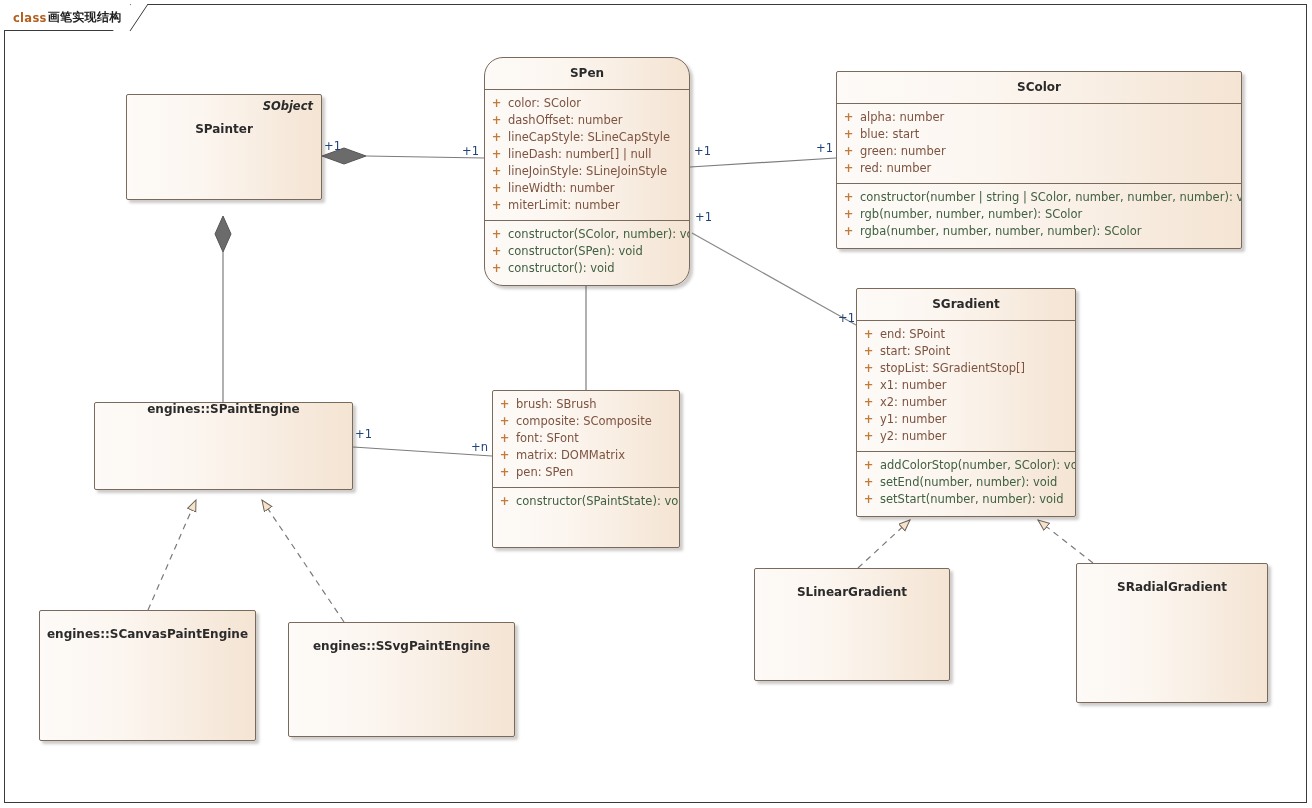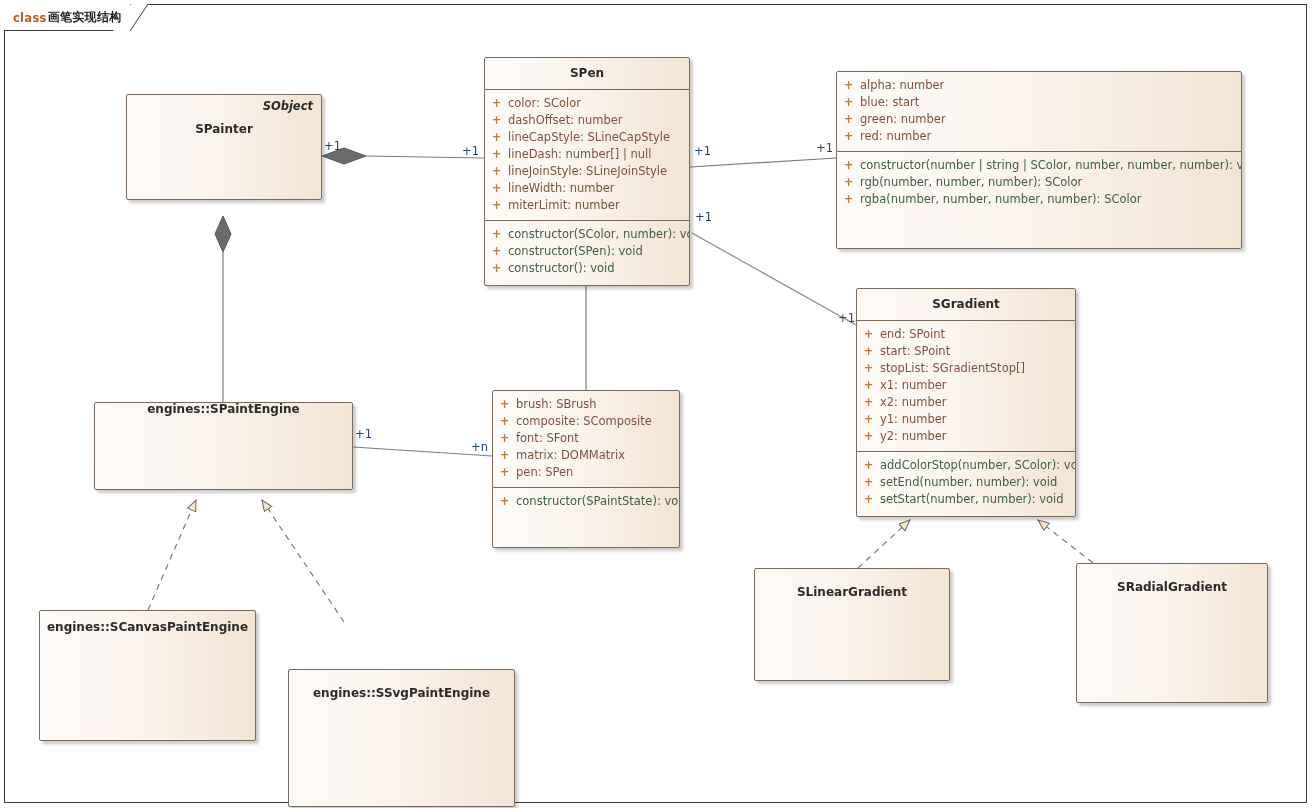--- a/index.html
+++ b/index.html
@@ -221,21 +221,21 @@
   <div class="mult" style="left:355px; top:427px;">+1</div>
   <div class="mult" style="left:471px; top:440px;">+n</div>
 
   <div class="uml" style="left:126px; top:94px; width:196px; height:106px;">
     <div class="hdr" style="padding-top:28px;">
       <span class="stereo">SObject</span>
       <span>SPainter</span>
     </div>
   </div>
 
-  <div class="uml compart" style="left:484px; top:57px; width:206px; height:229px;">
+  <div class="uml compart" style="left:484px; top:57px; width:206px; height:229px;border-radius:19px;">
     <div class="hdr">SPen</div>
     <div class="sect">
       <div class="row attr">
           <span class="vis">+</span>
           <span class="txt">color: SColor</span>
         </div>
       <div class="row attr">
           <span class="vis">+</span>
           <span class="txt">dashOffset: number</span>
         </div>
@@ -270,20 +270,21 @@
           <span class="txt">constructor(SPen): void</span>
         </div>
       <div class="row oper">
           <span class="vis">+</span>
           <span class="txt">constructor(): void</span>
         </div>
     </div>
   </div>
 
   <div class="uml compart" style="left:836px; top:71px; width:406px; height:178px;">
+    <div class="hdr">SColor</div>
     <div class="sect">
       <div class="row attr">
           <span class="vis">+</span>
           <span class="txt">alpha: number</span>
         </div>
       <div class="row attr">
           <span class="vis">+</span>
           <span class="txt">blue: start</span>
         </div>
       <div class="row attr">
@@ -388,24 +389,24 @@
     </div>
     <div class="sect">
       <div class="row oper">
           <span class="vis">+</span>
           <span class="txt">constructor(SPaintState): void</span>
         </div>
     </div>
   </div>
 
   <div class="uml" style="left:39px; top:610px; width:217px; height:131px;">
-    <div class="hdr" style="padding-top:10px;">engines::SCanvasPaintEngine</div>
-  </div>
-
-  <div class="uml" style="left:288px; top:622px; width:227px; height:138px;margin-top:47px;">
+    <div class="hdr" style="padding-top:17px;">engines::SCanvasPaintEngine</div>
+  </div>
+
+  <div class="uml" style="left:288px; top:622px; width:227px; height:115px;">
     <div class="hdr" style="padding-top:17px;">engines::SSvgPaintEngine</div>
   </div>
 
   <div class="uml" style="left:754px; top:568px; width:196px; height:113px;">
     <div class="hdr" style="padding-top:17px;">SLinearGradient</div>
   </div>
 
   <div class="uml" style="left:1076px; top:563px; width:192px; height:140px;">
     <div class="hdr" style="padding-top:17px;">SRadialGradient</div>
   </div>

